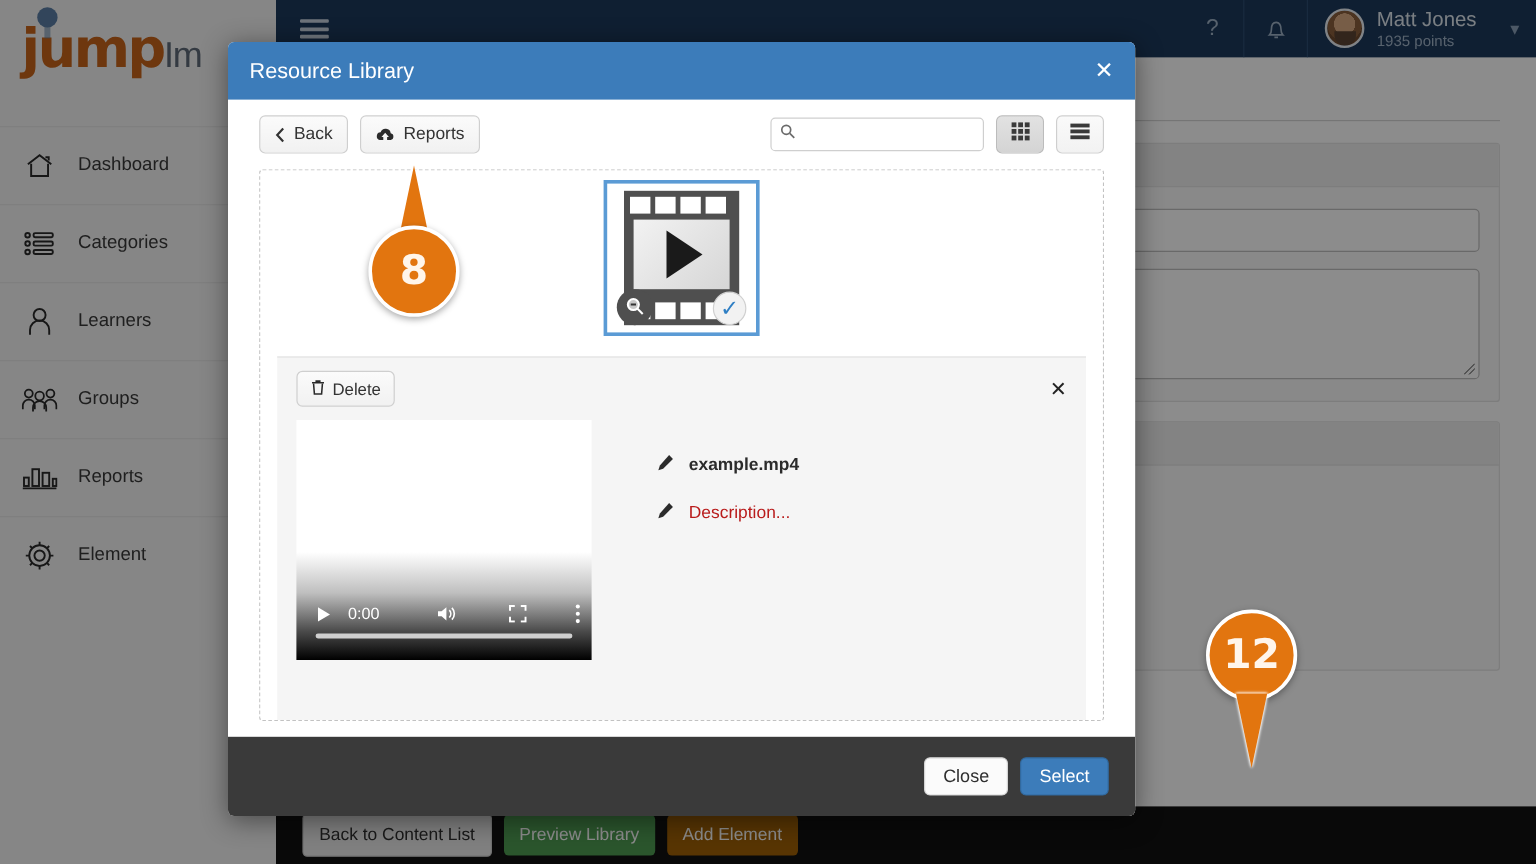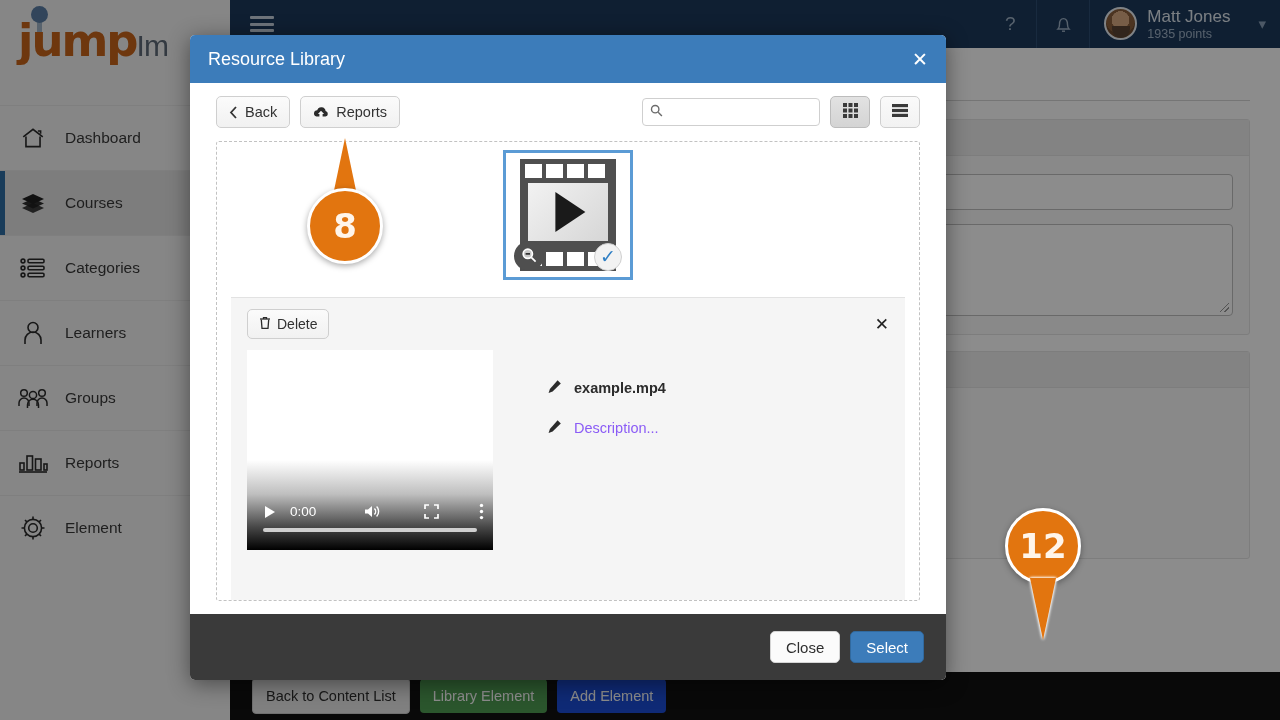--- a/index.html
+++ b/index.html
@@ -107,21 +107,21 @@
 
   
   #bottombar {
     position: absolute; left: 230px; right: 0; bottom: 0; height: 48px;
     background: #111111; display:flex; align-items:center; gap: 10px; padding-left: 22px;
   }
   .bb-btn { height: 30px; padding: 17px 13px; border-radius: 4px; font-size: 14.5px;
             display:flex; align-items:center; }
   .bb-default { background:#e9e9e9; color:#2f2f2f; border:1px solid #cdcdcd; }
   .bb-green { background:#4f9d53; color:#fff; }
-  .bb-blue { background:#1d4ed8; color:#fff; }
+  .bb-blue { background:#a16207; color:#fff; }
 
   
   #dim { position:absolute; inset:0; background: rgba(0,0,0,0.45); }
 
   
   #modal {
     position: absolute; left: 190px; top: 35px; width: 756px; height: 645px;
     background: #ffffff; border-radius: 5px; overflow: hidden;
     box-shadow: 0 4px 22px rgba(0,0,0,.45);
     display:flex; flex-direction: column;
@@ -220,21 +220,21 @@
   }
   #vp-controls .vpi { display:flex; align-items:center; justify-content:center; }
   #vp-time { font-size: 13.5px; color:#fff; margin-left: 14px; font-family:"Liberation Sans",sans-serif;}
   #vp-bar {
     position:absolute; left: 16px; right: 16px; bottom: 18px; height: 4px;
     background:#cfcfcf; border-radius: 2px;
   }
   #meta-col { padding-top: 18px; flex: 1; }
   .meta-row { display:flex; align-items:center; gap: 12px; height: 40px; padding-left: 32px; }
   .meta-title { font-size: 14.5px; font-weight: 700; color:#2b2b2b; }
-  .meta-desc { font-size: 14.5px; color:#8b5cf6; }
+  .meta-desc { font-size: 14.5px; color:#b91c1c; }
 
   #modal-foot {
     height: 66px; background:#3a3a3a; display:flex; align-items:center;
     justify-content:flex-end; padding-right: 22px; gap: 10px; flex: 0 0 66px;
   }
   .foot-btn { height: 32px; padding: 0 15px; border-radius: 5px; font-size: 15px;
               display:flex; align-items:center; }
   #btn-close { background:#fbfbfb; color:#2f2f2f; border:1px solid #d4d4d4; }
   #btn-select { background:#3c7cba; color:#fff; border:1px solid #31699e; }
 
@@ -277,30 +277,20 @@
         <span class="nav-ico">
           <svg width="26" height="26" viewBox="0 0 24 24" fill="none" stroke="#2b2b2b" stroke-width="1.5">
             <path d="M3 11 L12 4 L21 11"></path>
               <path d="M5.5 10.5V20h13v-9.5"></path>
               <path d="M16.5 5.5h2.5V8"></path>
           </svg>
         </span>
         <span>Dashboard</span>
       </div>
 
-      <div class="nav-item active">
-        <span class="nav-ico">
-          <svg width="28" height="26" viewBox="0 0 28 26" fill="#1f1f1f">
-            <path d="M3 9 L14 4 L25 9 L14 14 Z"></path>
-            <path d="M3 13.5 L14 8.5 L25 13.5 L14 18.5 Z" opacity=".92"></path>
-            <path d="M3 18 L14 13 L25 18 L14 23 Z" opacity=".85"></path>
-          </svg>
-        </span>
-        <span>Courses</span>
-      </div>
 
       <div class="nav-item">
         <span class="nav-ico">
           <svg width="28" height="22" viewBox="0 0 28 22" fill="none" stroke="#2b2b2b" stroke-width="1.6">
             <circle cx="4" cy="4" r="1.9"></circle>
               <circle cx="4" cy="11" r="1.9"></circle>
               <circle cx="4" cy="18" r="1.9"></circle>
             <rect x="9" y="2.3" width="16" height="3.4" rx="1.2"></rect>
             <rect x="9" y="9.3" width="16" height="3.4" rx="1.2"></rect>
             <rect x="9" y="16.3" width="16" height="3.4" rx="1.2"></rect>
@@ -395,21 +385,21 @@
         </div>
       </div>
       <div class="bg-panel">
         <div class="bg-panel-head"></div>
         <div class="bg-panel-body bg-panel-tall"></div>
       </div>
     </div>
 
     <div id="bottombar">
       <div class="bb-btn bb-default">Back to Content List</div>
-      <div class="bb-btn bb-green">Library Element</div>
+      <div class="bb-btn bb-green">Preview Library</div>
       <div class="bb-btn bb-blue">Add Element</div>
     </div>
   </div>
 
   <div id="dim"></div>
 
   <div id="modal">
 
     <div id="modal-head">
       <div id="modal-title">Resource Library</div>

